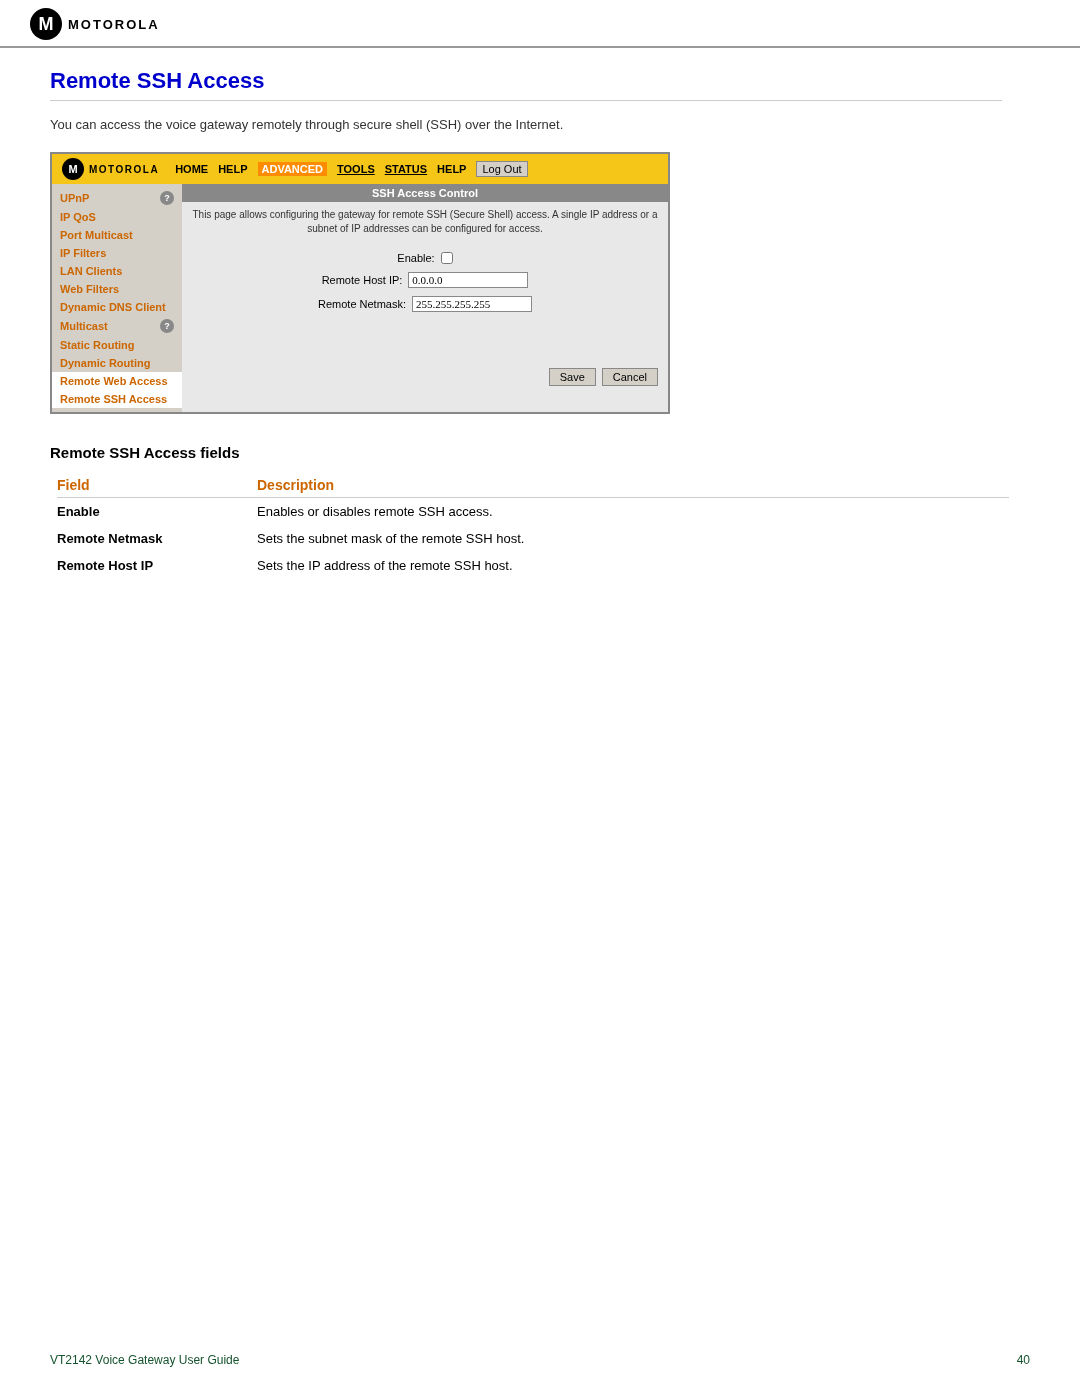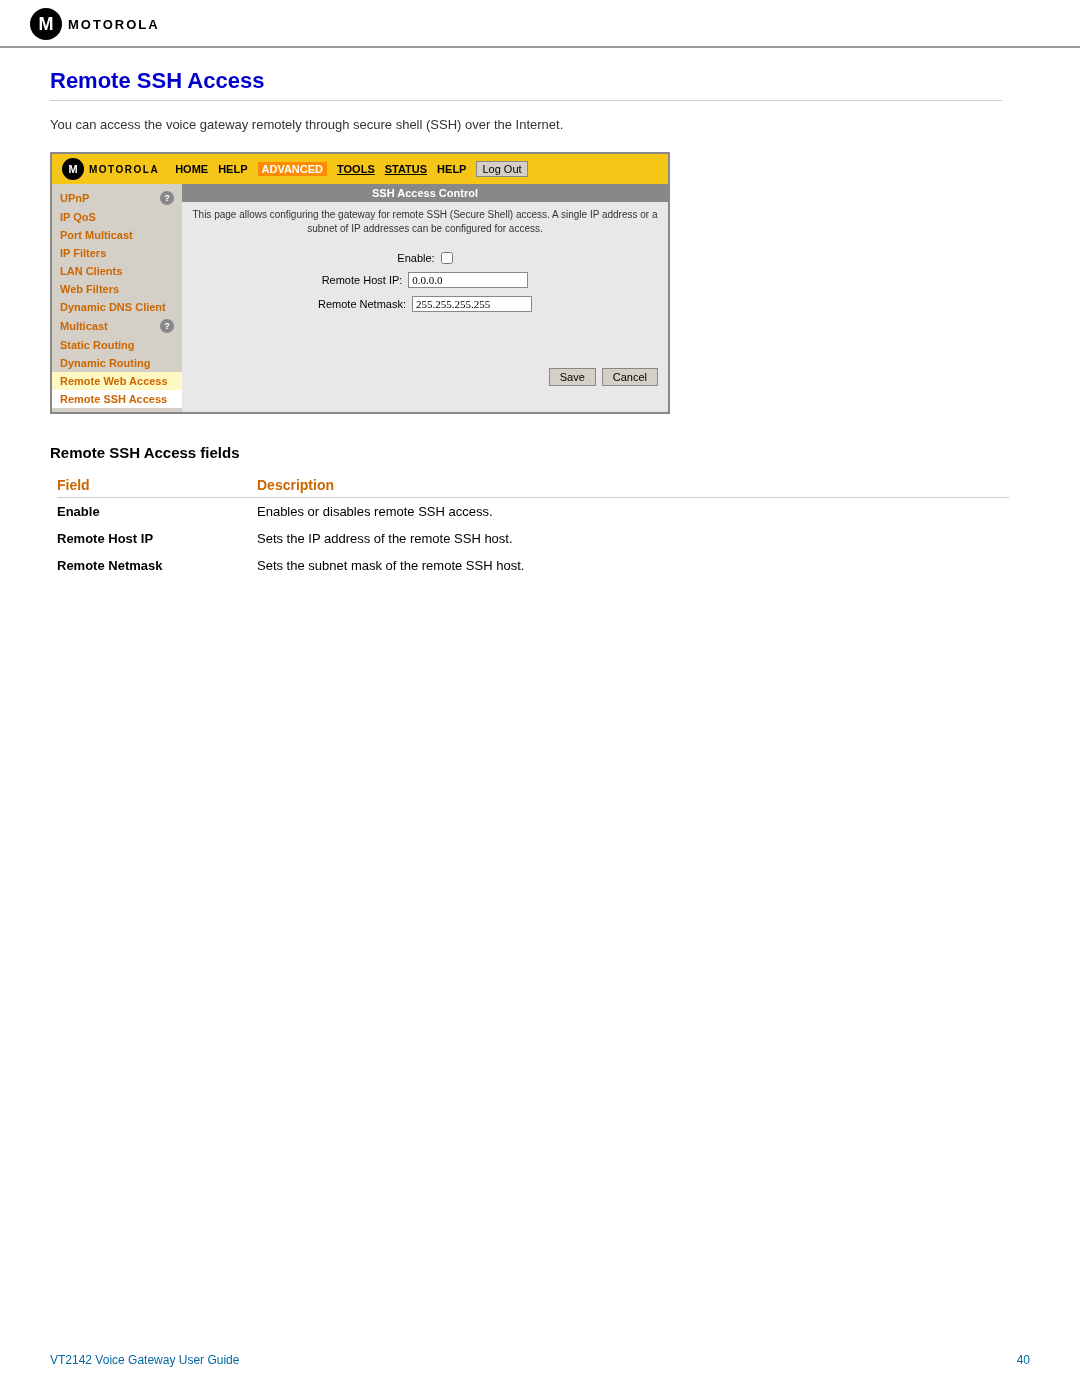--- a/index.html
+++ b/index.html
@@ -202,21 +202,21 @@
       cursor: pointer;
       display: flex;
       align-items: center;
       justify-content: space-between;
     }
     .sidebar-item.active {
       background: #fff;
       color: #cc6600;
     }
     .sidebar-item.white-bg {
-      background: #fef9c3;
+      background: #ffffff;
       color: #cc6600;
       text-align: center;
     }
     .sidebar-item .help-icon {
       width: 14px;
       height: 14px;
       background: #888;
       border-radius: 50%;
       display: inline-flex;
       align-items: center;
@@ -327,21 +327,21 @@
 
     
     .page-footer {
       position: absolute;
       bottom: 30px;
       left: 50px;
       right: 50px;
       display: flex;
       justify-content: space-between;
       font-size: 12px;
-      color: #0369a1;
+      color: #14532d;
     }
   </style>
 </head>
 <body>
 
 <div class="top-nav">
   <div class="logo-area">
     <div class="motorola-logo">
       <div class="motorola-circle">
         <span>M</span>
@@ -451,26 +451,26 @@
           <th style="color:#cc6600;">Field</th>
           <th style="color:#cc6600;">Description</th>
         </tr>
       </thead>
       <tbody>
         <tr>
           <td>Enable</td>
           <td>Enables or disables remote SSH access.</td>
         </tr>
         <tr>
+          <td>Remote Netmask</td>
+          <td>Sets the subnet mask of the remote SSH host.</td>
+        </tr>
+        <tr>
           <td>Remote Host IP</td>
           <td>Sets the IP address of the remote SSH host.</td>
-        </tr>
-        <tr>
-          <td>Remote Netmask</td>
-          <td>Sets the subnet mask of the remote SSH host.</td>
         </tr>
       </tbody>
     </table>
   </div>
 </div>
 
 <div class="page-footer">
   <span>VT2142 Voice Gateway User Guide</span>
   <span>40</span>
 </div>

